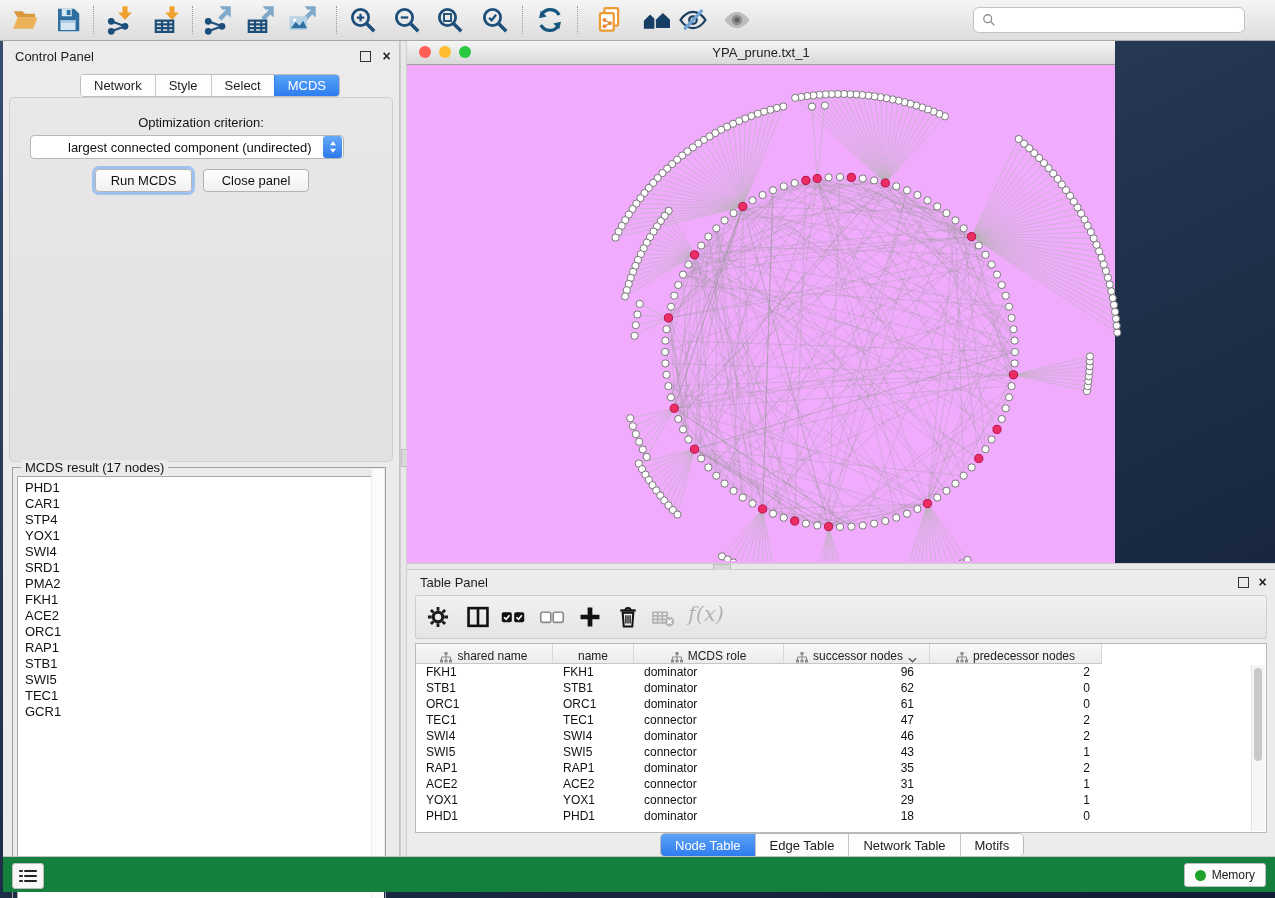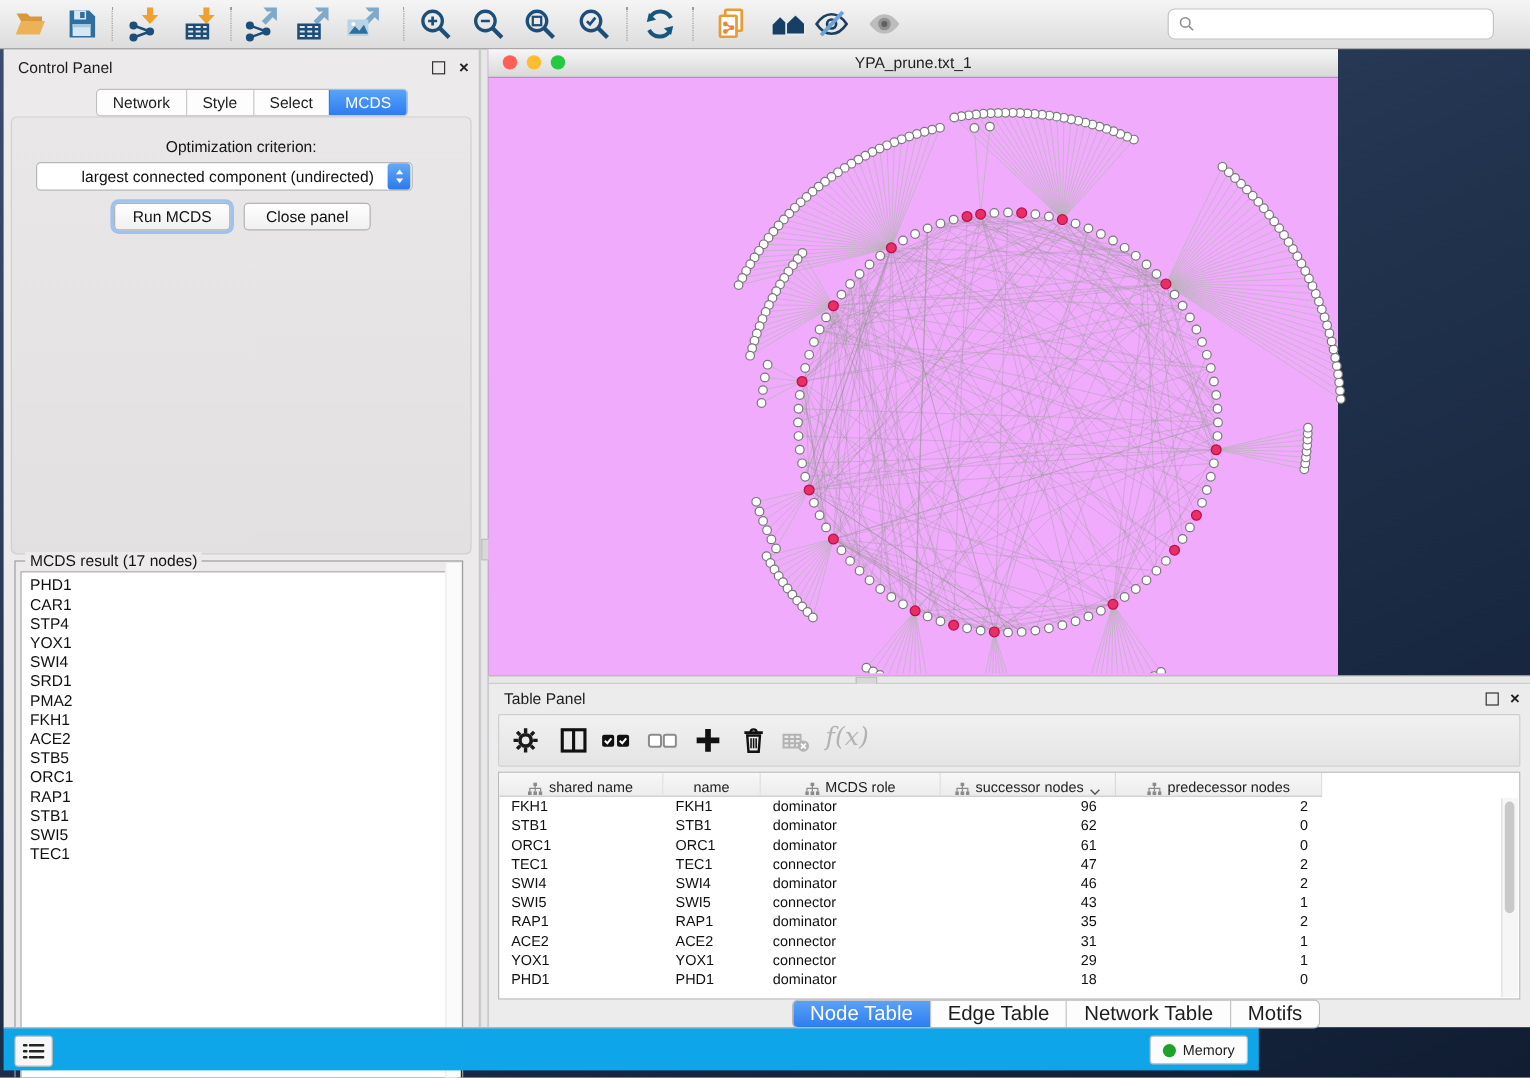--- a/index.html
+++ b/index.html
@@ -89,27 +89,27 @@
     font-size:12px;color:#222;gap:5px;overflow:hidden;white-space:nowrap;}
   .th.filler{background:#fff;border-right:none;border-bottom:none;}
   .trow{display:grid;grid-template-columns:137px 81px 150px 146px 172px 1fr;height:16px;}
   .td{font-size:12px;color:#111;line-height:16px;padding-left:10px;white-space:nowrap;overflow:hidden;}
   .td.num3{text-align:right;padding-left:0;padding-right:16px;}
   .td.num4{text-align:right;padding-left:0;padding-right:12px;}
   #tbl-scroll{position:absolute;right:1px;top:21px;bottom:1px;width:13px;background:#f6f6f6;
     border-left:1px solid #e2e2e2;}
   #tbl-thumb{position:absolute;left:2px;top:3px;width:8px;height:93px;background:#c9c9c9;border-radius:4px;}
   #tp-tabs{position:absolute;left:253px;top:263px;height:22px;display:flex;border:1px solid #b9b9b9;
-    border-radius:5px;overflow:hidden;background:#fff;font-size:17px;}
+    border-radius:5px;overflow:hidden;background:#fff;font-size:13px;}
   .tp-tab{padding:0 14px;display:flex;align-items:center;color:#1d1d1d;background:#fdfdfd;
     border-left:1px solid #c4c4c4;}
   .tp-tab:first-child{border-left:none;}
   .tp-tab.active{background:linear-gradient(#5aa2f7,#2f7cf0);color:#fff;border-left-color:#2f7cf0;}
   
-  #status-bar{position:absolute;left:3px;top:856px;width:1046px;height:36px;background:#0ea5e9;
+  #status-bar{position:absolute;left:3px;top:856px;width:1272px;height:36px;background:#15803d;
     border-top:1px solid #c2c2c2;box-sizing:border-box;}
   #list-btn{position:absolute;left:9px;top:6px;width:30px;height:24px;background:#f7f7f7;
     border:1px solid #bdbdbd;border-radius:3px;display:flex;align-items:center;justify-content:center;}
   #memory-btn{position:absolute;right:9px;top:6px;height:24px;padding:0 10px;background:#fcfcfc;
     border:1px solid #bdbdbd;border-radius:3px;display:flex;align-items:center;gap:6px;font-size:12px;color:#222;box-sizing:border-box;}
   #memory-dot{width:11px;height:11px;border-radius:50%;background:#1ea32a;}
 </style>
 </head>
 <body>
 
@@ -296,26 +296,26 @@
       <div id="mcds-list">
           <div>PHD1</div>
           <div>CAR1</div>
           <div>STP4</div>
           <div>YOX1</div>
           <div>SWI4</div>
           <div>SRD1</div>
           <div>PMA2</div>
           <div>FKH1</div>
           <div>ACE2</div>
-          <div>STB5</div>
           <div>ORC1</div>
           <div>RAP1</div>
           <div>STB1</div>
           <div>SWI5</div>
           <div>TEC1</div>
+          <div>GCR1</div>
         </div>
       <div id="mcds-scroll"></div>
     </div>
   </div>
 </div>
 
 <div id="v-divider">
     <div id="v-grip"></div>
   </div>
 

